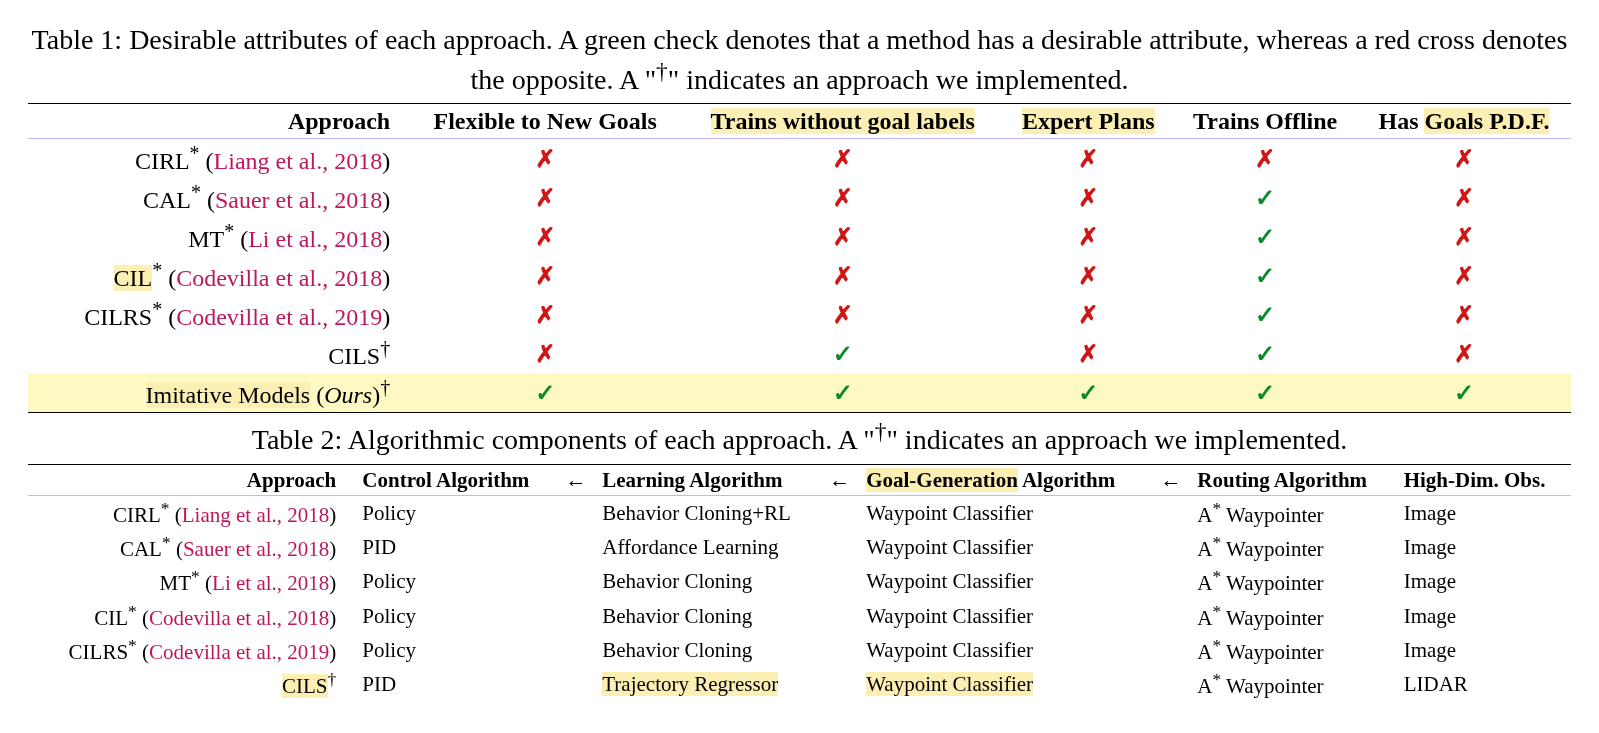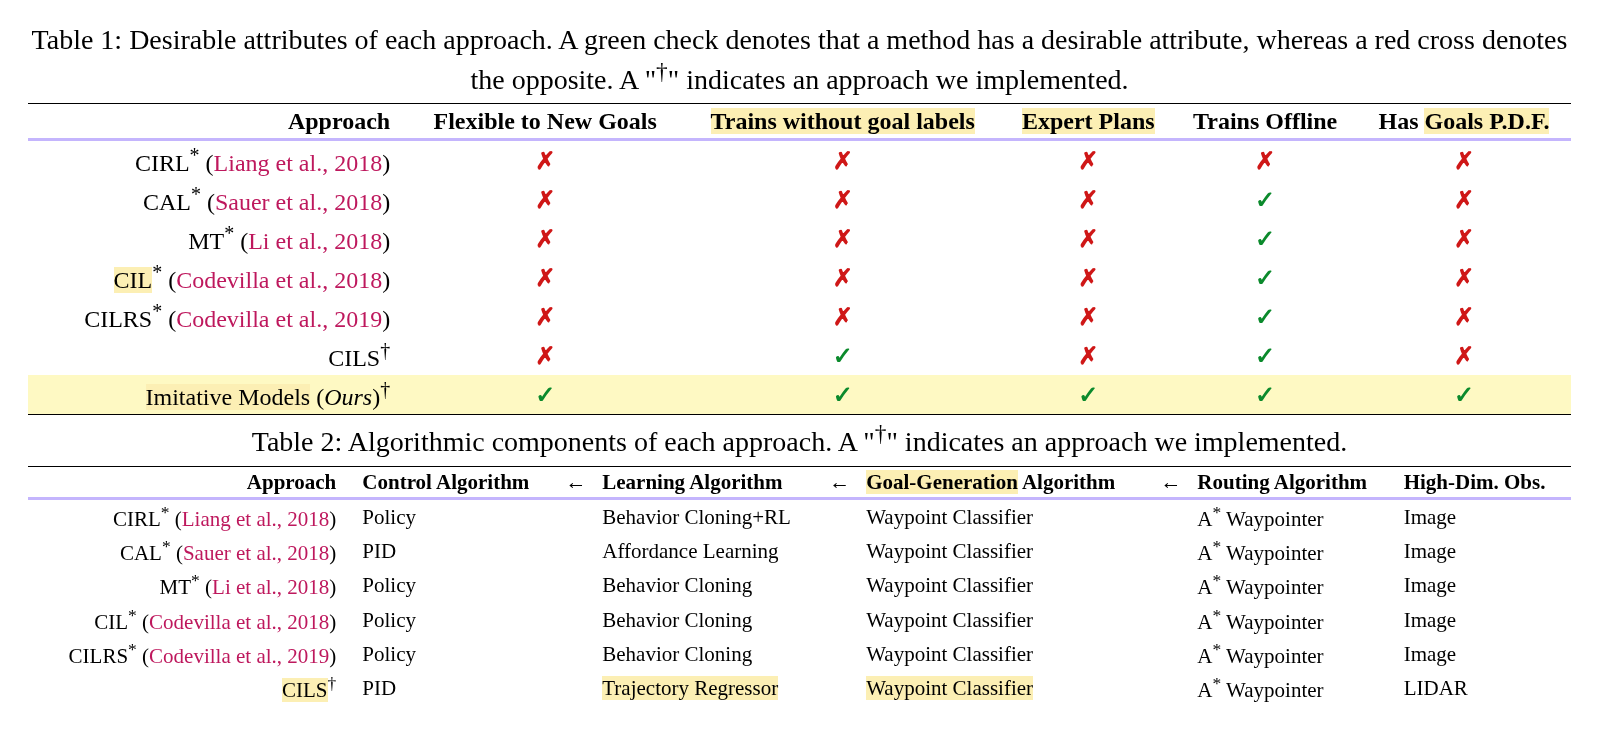--- a/index.html
+++ b/index.html
@@ -23,21 +23,21 @@
   }
   td,th{
     padding:2px 8px;
     white-space:nowrap;
   }
   .approach-col{text-align:right;padding-right:18px;}
   .center{text-align:center;}
   .left{text-align:left;}
   .topline td,.topline th{border-top:1.6px solid #000;}
   .botline td,.botline th{border-bottom:1.6px solid #000;}
-  .thinbot td,.thinbot th{border-bottom:3px solid #c4b5fd;}
+  .thinbot td,.thinbot th{border-bottom:1px solid #c4b5fd;}
   .cite{color:#be185d;}
   .check{color:#0b8a2c;font-weight:bold;font-family:Arial,sans-serif;}
   .cross{color:#cf1717;font-weight:bold;font-family:Arial,sans-serif;}
   .ours{font-style:italic;}
   .grayrow td{background:#fef9c3;}
   .dag{font-family:"Times New Roman",serif;}
   .arrow{padding:0 6px;}
   #table2 td,#table2 th{font-size:21px;}
   #table2{margin-top:2px;}
 </style>

